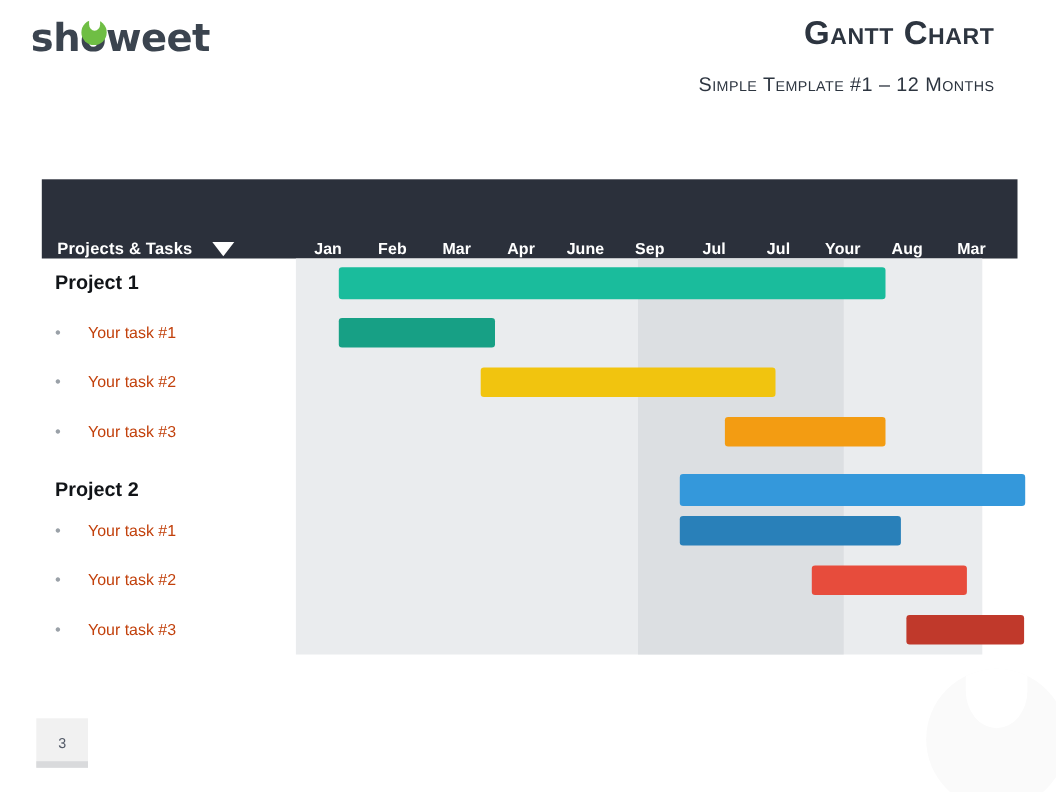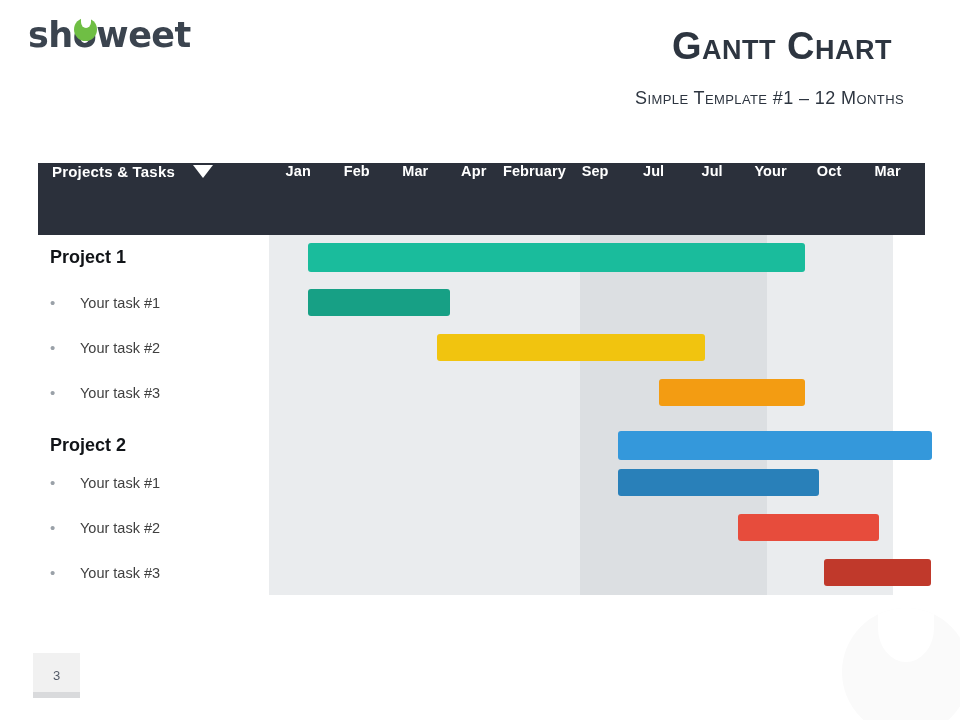--- a/index.html
+++ b/index.html
@@ -56,27 +56,27 @@
 
   
   #title-block {
     position: absolute;
     right: 56px;
     top: 14px;
     text-align: right;
   }
   #page-title {
     font-family: "Liberation Sans", sans-serif;
-    font-size: 38px;
+    font-size: 30px;
     font-weight: bold;
     color: #2d3540;
     font-variant: small-caps;
     letter-spacing: 0.5px;
     line-height: 1.1;
-    margin: 12px;
+    margin: 0;
   }
   #page-subtitle {
     font-family: "Liberation Sans", sans-serif;
     font-size: 18px;
     font-weight: normal;
     color: #2d3540;
     font-variant: small-caps;
     letter-spacing: 0.4px;
     margin-top: 20px;
     text-align: center;
@@ -88,21 +88,21 @@
     left: 38px;
     top: 163px;
     width: 887px;
   }
 
   
   #gantt-header {
     height: 72px;
     background: #2b303b;
     display: flex;
-    align-items: flex-start;
+    align-items: flex-end;
     color: #ffffff;
   }
   #col-label-head {
     width: 231px;
     flex: 0 0 231px;
     display: flex;
     align-items: center;
     padding-left: 14px;
     box-sizing: border-box;
   }
@@ -173,21 +173,21 @@
   }
   .row-label.task .bullet {
     color: #9aa1a8;
     font-size: 15px;
     line-height: 1;
     width: 30px;
     flex: 0 0 30px;
   }
   .row-label.task .task-name {
     font-size: 14.5px;
-    color: #404040;
+    color: #c2410c;
   }
 
   .bar {
     position: absolute;
     height: 27px;
     border-radius: 3px;
     top: 9px;
   }
   .bar.tall {
     height: 29px;
@@ -260,26 +260,26 @@
 
   <div id="gantt-header">
     <div id="col-label-head">
       <span class="head-text">Projects &amp; Tasks</span>
       <span id="sort-caret"></span>
     </div>
     <div class="month-head">Jan</div>
     <div class="month-head">Feb</div>
     <div class="month-head">Mar</div>
     <div class="month-head">Apr</div>
-    <div class="month-head">February</div>
+    <div class="month-head">June</div>
     <div class="month-head">Sep</div>
     <div class="month-head">Jul</div>
     <div class="month-head">Jul</div>
     <div class="month-head">Your</div>
-    <div class="month-head">Oct</div>
+    <div class="month-head">Aug</div>
     <div class="month-head">Mar</div>
     <div class="month-head">Dec</div>
   </div>
 
   <div id="gantt-body">
     <div id="grid-area">
       <div id="highlight-band"></div>
     </div>
 
     <div class="row" style="top:0px;">

